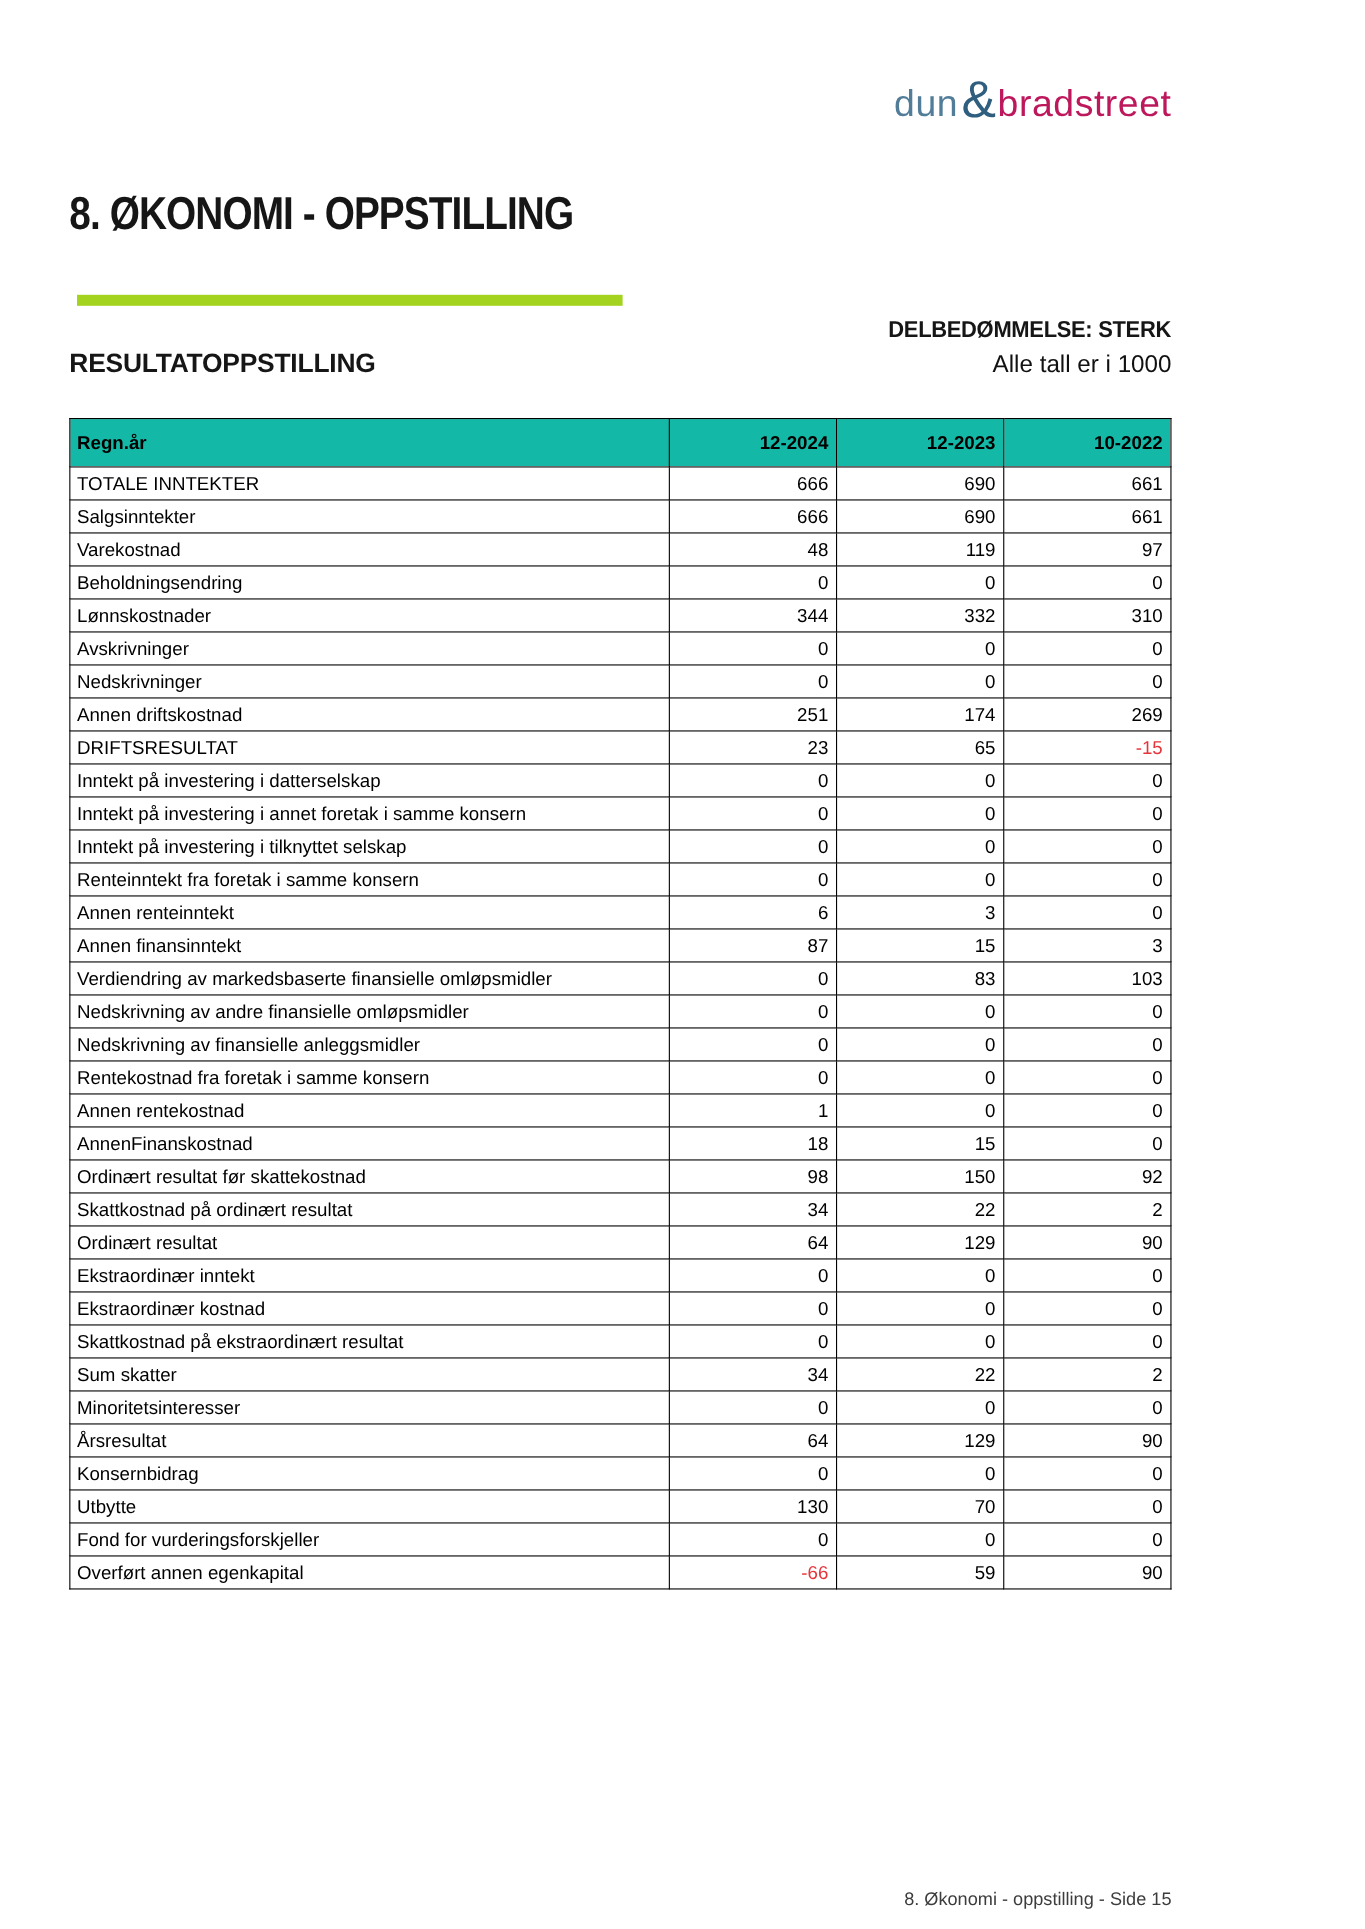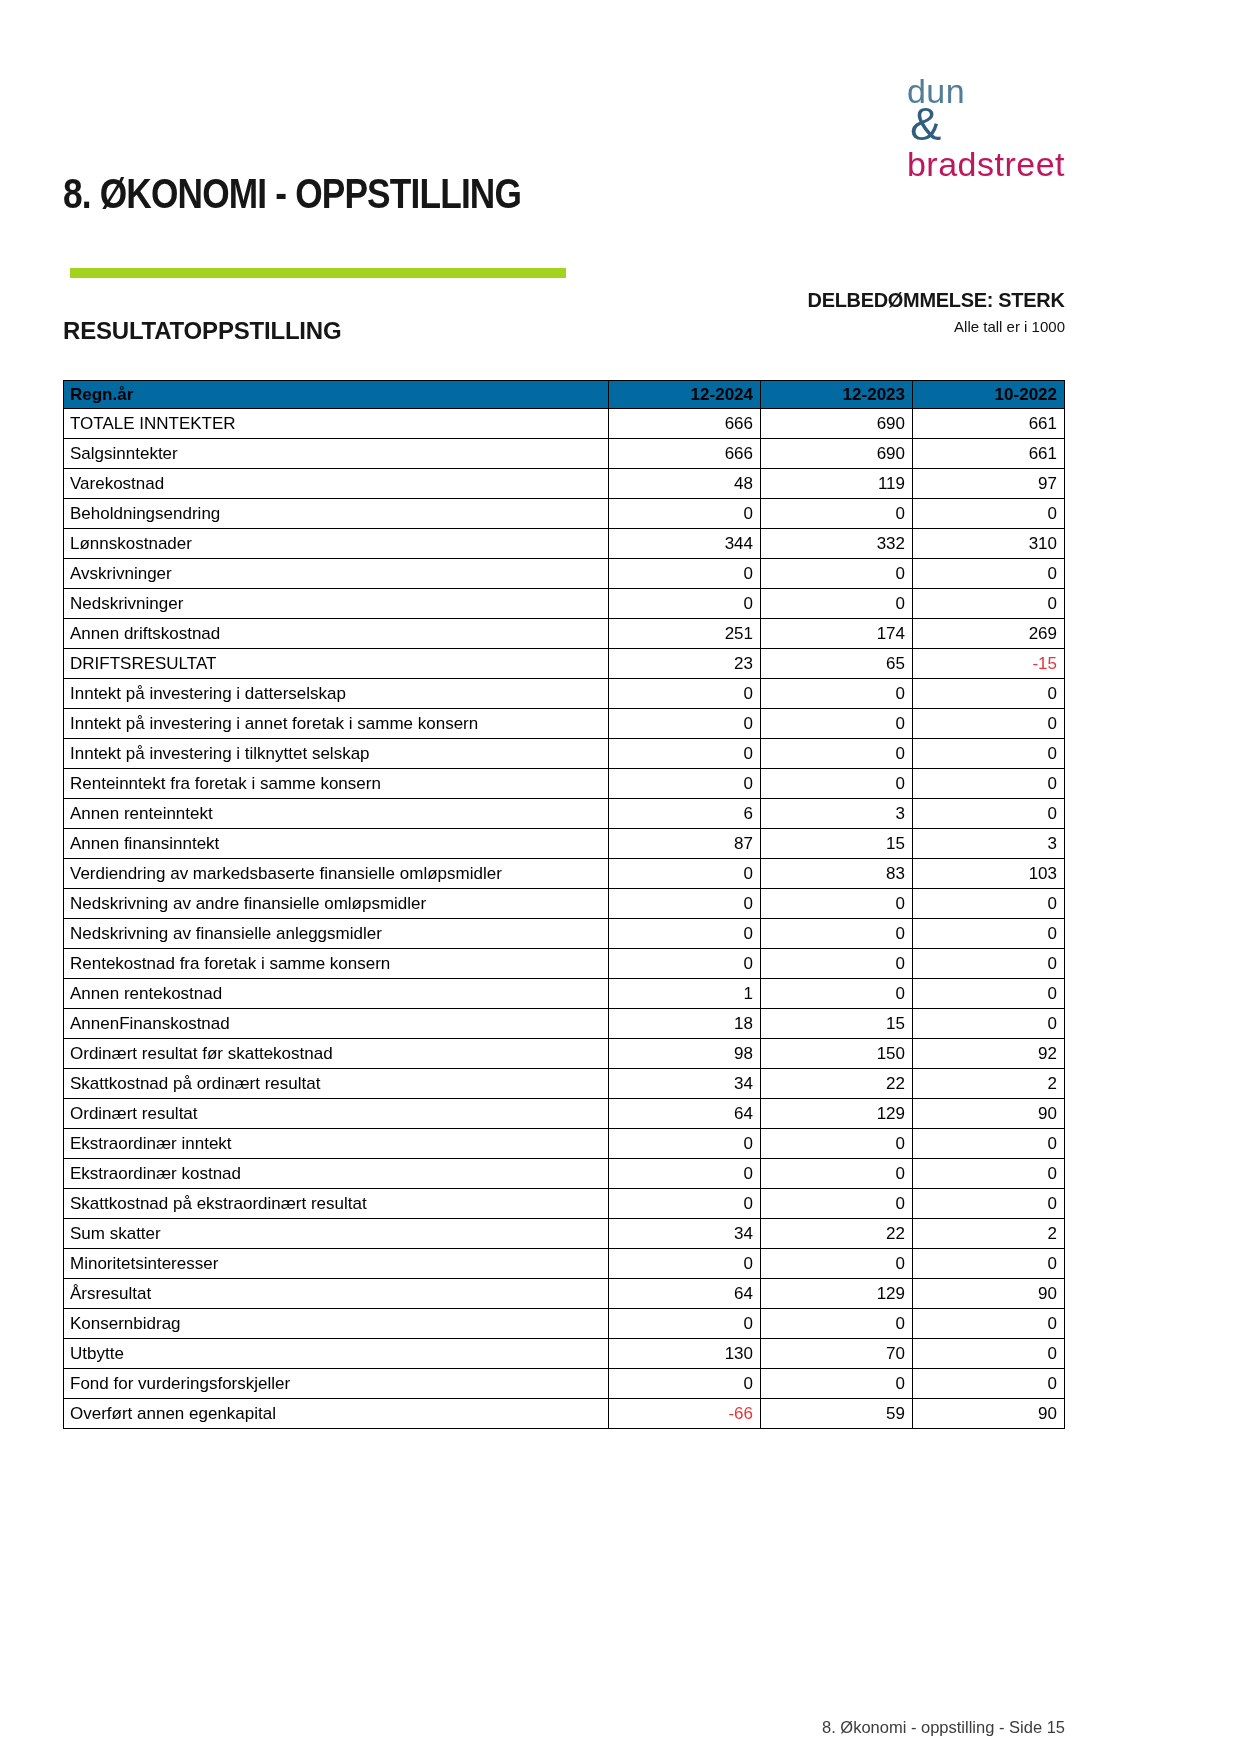--- a/index.html
+++ b/index.html
@@ -12,26 +12,25 @@
     color: #000;
     overflow: hidden;
   }
 
   
   .logo {
     position: absolute;
     top: 74px;
     right: 176px;
     display: flex;
-    align-items: flex-start;
+    align-items: center;
     font-size: 34px;
     letter-spacing: 0.5px;
     line-height: 1;
     white-space: nowrap;
-    flex-direction: column;
   }
   .logo .dun        { color: #517d99; font-weight: 400; }
   .logo .amp        { color: #2f5e7e; font-weight: 400; font-size: 47px; margin: -8px 1px 0 3px; }
   .logo .bradstreet { color: #be185d; font-weight: 400; }
 
   
   .page-title {
     position: absolute;
     left: 63px;
     top: 170px;
@@ -60,21 +59,21 @@
     font-weight: 800;
     letter-spacing: -0.3px;
     transform: scaleX(0.95);
     transform-origin: right center;
     color: #161616;
   }
   .units-note {
     position: absolute;
     right: 176px;
     top: 318px;
-    font-size: 15px;
+    font-size: 22px;
     color: #111;
   }
   .table-title {
     position: absolute;
     left: 63px;
     top: 317px;
     font-size: 24px;
     font-weight: 800;
     letter-spacing: -0.2px;
     color: #161616;
@@ -95,23 +94,23 @@
   table.fin th, table.fin td {
     border: 1px solid #000;
     height: 30px;
     padding: 0 7px 0 6px;
     line-height: 1;
     vertical-align: middle;
     overflow: hidden;
     white-space: nowrap;
   }
   table.fin thead th {
-    background: #0369a1;
+    background: #14b8a6;
     font-weight: bold;
-    height: 28px;
+    height: 44px;
   }
   table.fin th.label, table.fin td.label { text-align: left; }
   table.fin th.num,   table.fin td.num   { text-align: right; }
   table.fin tr.bold td { font-weight: normal; }
   table.fin td.neg { color: #e5353a; }
 
   
   .footer {
     position: absolute;
     right: 176px;

